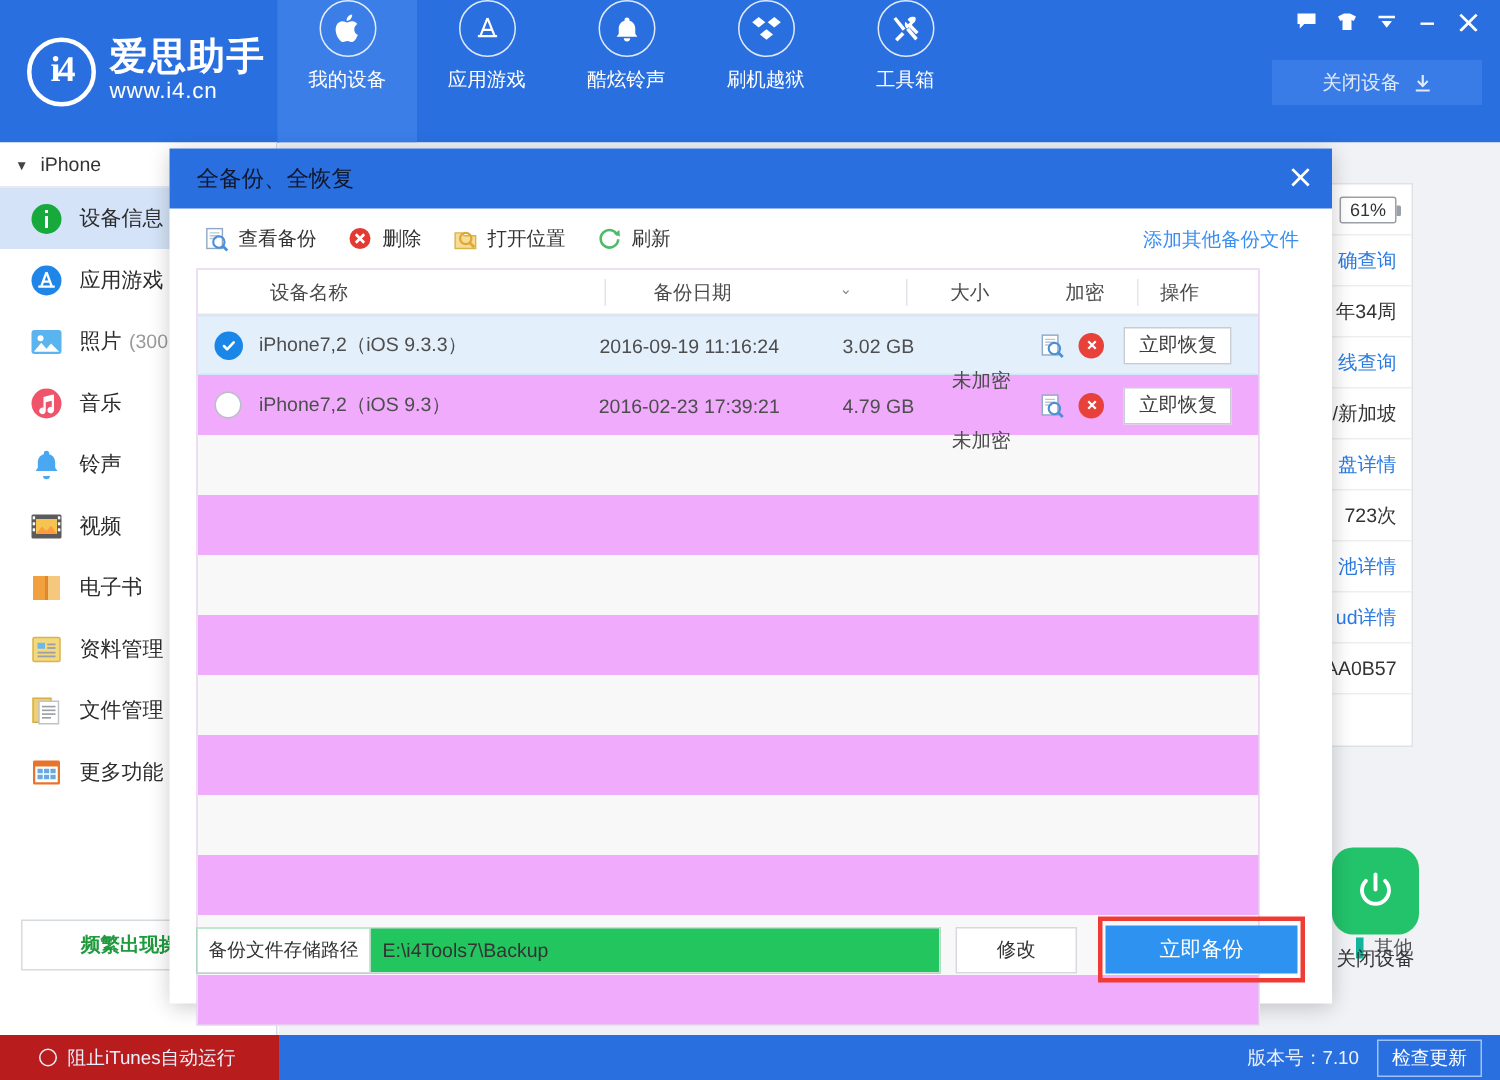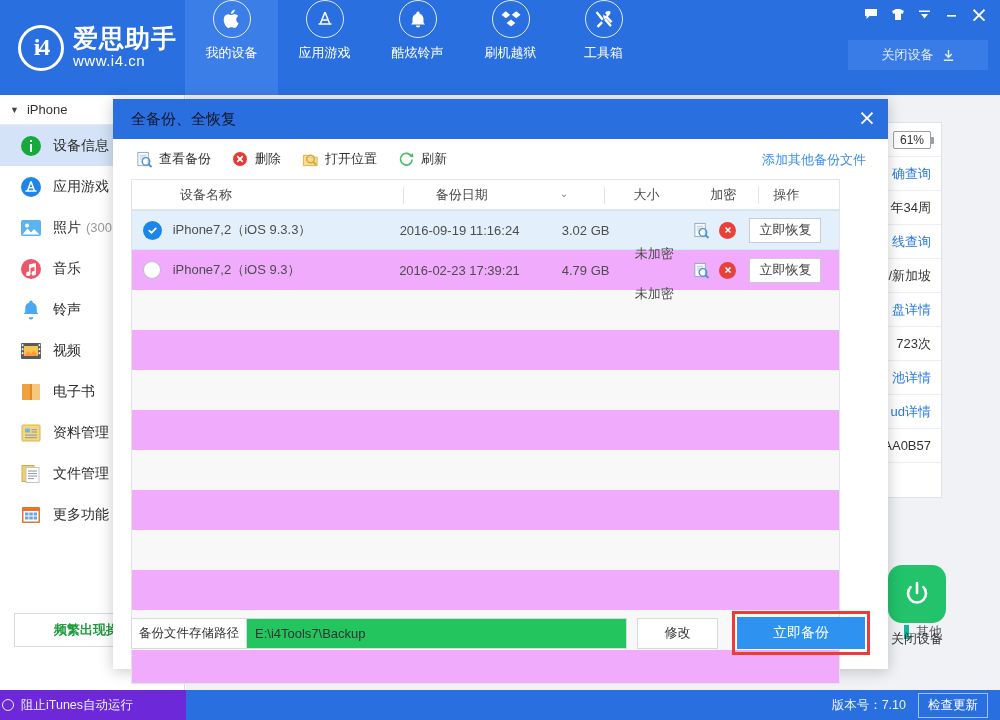--- a/index.html
+++ b/index.html
@@ -245,22 +245,22 @@
     display: flex; align-items: center; justify-content: center;
     color: #fff; font-size: 14px; cursor: pointer;
   }
 
   
   .statusbar {
     position: absolute; left: 0; bottom: 0; width: 1000px; height: 30px;
     background: #2a6fe0; display: flex; align-items: center;
   }
   .sb-left {
-    width: 186px; height: 30px; background: #6d28d9;
-    display: flex; align-items: center; padding-left: 2px;
+    width: 186px; height: 30px; background: #b91c1c;
+    display: flex; align-items: center; padding-left: 26px;
     color: #eaf1fd; font-size: 12.5px; cursor: pointer;
   }
   .sb-circle {
     width: 12px; height: 12px; border-radius: 50%;
     border: 1.5px solid #eaf1fd; margin-right: 7px; flex:0 0 auto;
   }
   .sb-right {
     margin-left: auto; display: flex; align-items: center; gap: 12px; padding-right: 12px;
   }
   .sb-ver { color: #eaf1fd; font-size: 12.5px; }

